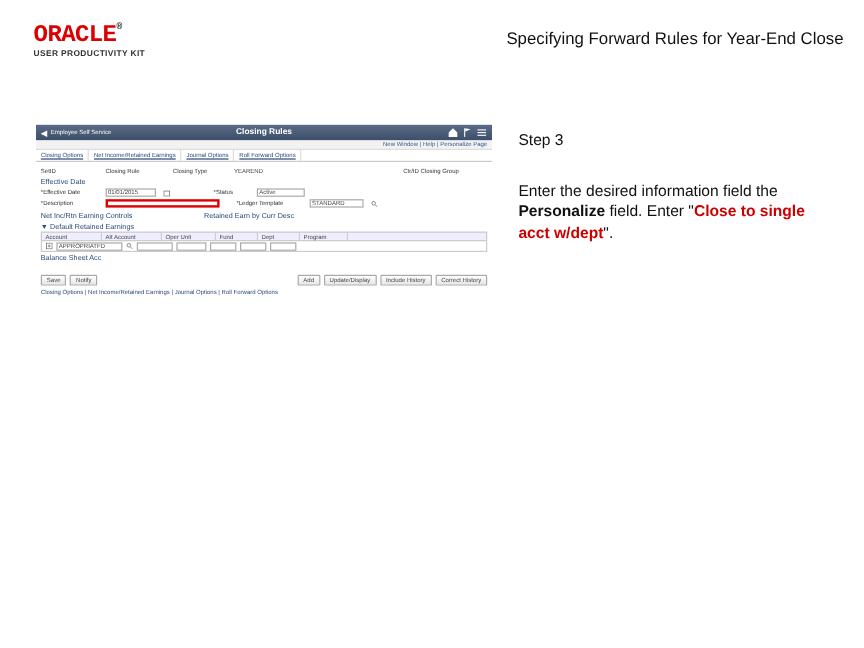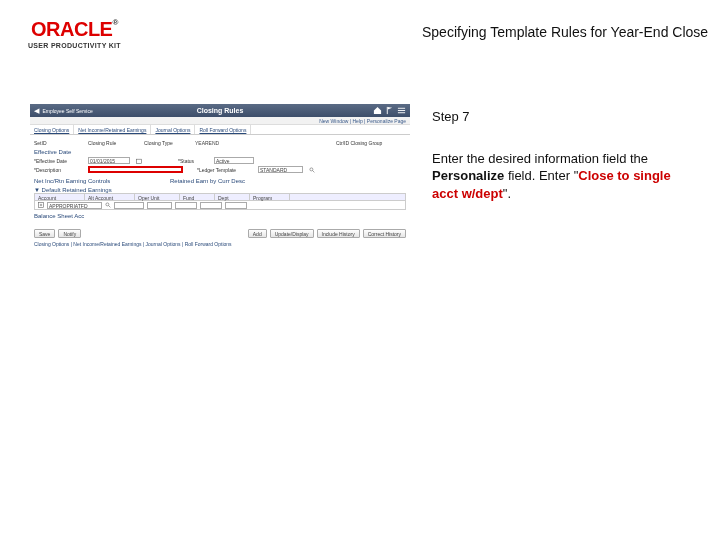--- a/index.html
+++ b/index.html
@@ -1,19 +1,19 @@
 <!DOCTYPE html>
 <html><head>
 <meta charset="utf-8">
 <style>
   * { margin: 0; padding: 0; box-sizing: border-box; }
   body { width: 720px; height: 540px; font-family: Arial, sans-serif; background: #fff; position: relative; }
 
   .top-brand { position: absolute; top: 18px; left: 28px; }
-  .oracle-logo { font-family: Liberation Sans, sans-serif; font-weight: bold; font-size: 20px; color: #d00; letter-spacing: -0.5px; text-align: center; }
+  .oracle-logo { font-family: Liberation Mono, monospace; font-weight: bold; font-size: 20px; color: #d00; letter-spacing: -0.5px; }
   .trademark { font-size: 8px; vertical-align: top; color: #333; }
   .upk-sub { font-size: 7px; font-weight: bold; color: #333; letter-spacing: 0.3px; margin-top: 1px; }
 
   .doc-title { position: absolute; top: 24px; left: 422px; font-size: 14px; color: #111; }
 
   .screenshot { position: absolute; top: 104px; left: 30px; width: 380px; height: 200px; background: #fff; font-size: 5px; color: #444; }
   .ss-topbar { height: 13px; background: linear-gradient(#5a6b85,#3d4e6a); color: #fff; display: flex; align-items: center; padding: 0 4px; justify-content: space-between; }
   .ss-topbar-left { display: flex; align-items: center; gap: 3px; }
   .ss-back { font-size: 7px; }
   .ss-title { font-weight: bold; font-size: 7px; position: absolute; left: 50%; transform: translateX(-50%); }
@@ -45,21 +45,21 @@
 </head>
 <body>
 
 <div class="top-brand">
   <div class="oracle-logo">
     <span>ORACLE</span><span class="trademark">®</span>
   </div>
   <div class="upk-sub">USER PRODUCTIVITY KIT</div>
 </div>
 
-<div class="doc-title">Specifying Template Rules for Year-End Close</div>
+<div class="doc-title">Specifying Forward Rules for Year-End Close</div>
 
 <div class="screenshot">
   <div class="ss-topbar">
     <div class="ss-topbar-left">
       <span class="ss-back">◀</span>
       <span>Employee Self Service</span>
     </div>
     <span class="ss-title">Closing Rules</span>
     <div class="ss-topbar-right">
       <svg class="ss-icon" viewBox="0 0 10 10">
@@ -149,17 +149,17 @@
       <span class="ss-btn">Add</span>
       <span class="ss-btn">Update/Display</span>
       <span class="ss-btn">Include History</span>
       <span class="ss-btn">Correct History</span>
     </div>
     <div class="ss-footer-links">Closing Options | Net Income/Retained Earnings | Journal Options | Roll Forward Options</div>
   </div>
 </div>
 
 <div class="right-col">
-  <div class="step-label">Step 7</div>
+  <div class="step-label">Step 3</div>
   <div class="instr">
     <span>Enter the desired information field the </span><b>Personalize</b><span> field. Enter "</span><span class="red">Close to single acct w/dept</span><span>".</span>
   </div>
 </div>
 
 </body></html>

